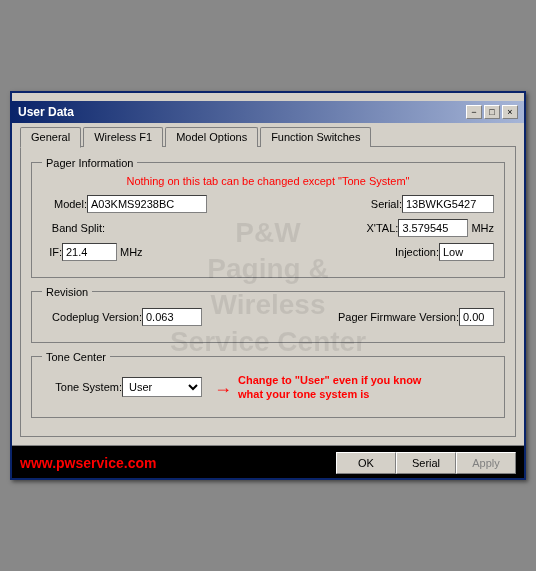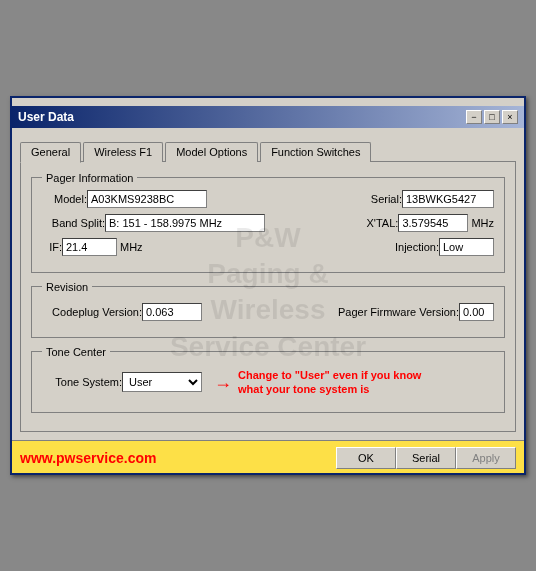--- a/index.html
+++ b/index.html
@@ -46,21 +46,21 @@
       border-top-color: #fff;
       border-left-color: #fff;
       display: flex;
       align-items: center;
       justify-content: center;
       font-size: 9px;
       cursor: pointer;
       color: #000;
     }
     .window-body {
-      padding: 14px 8px 8px;
+      padding: 4px 8px 8px;
     }
     
     .tabs {
       display: flex;
       gap: 2px;
       margin-bottom: -1px;
       position: relative;
       z-index: 1;
     }
     .tab {
@@ -160,21 +160,21 @@
       border-top-color: #404040;
       border-left-color: #404040;
       padding: 0 2px;
     }
     
     .bottom-bar {
       display: flex;
       justify-content: space-between;
       align-items: center;
       padding: 6px 8px 4px;
-      background: #fde047;
+      background: #000000;
       border-top: 1px solid #808080;
     }
     .site-url {
       color: red;
       font-size: 14px;
       font-weight: bold;
     }
     .bottom-buttons {
       display: flex;
     }
@@ -241,32 +241,32 @@
           <div class="watermark-inner">
             <div>P&amp;W</div>
             <div>Paging &amp;</div>
             <div>Wireless</div>
             <div>Service Center</div>
           </div>
         </div>
 
         <fieldset>
           <legend>Pager Information</legend>
+          <div class="warning-text">Nothing on this tab can be changed except "Tone System"</div>
 
           <div class="form-row">
             <span class="form-label" style="width:45px">Model:</span>
             <input class="form-input" type="text" style="width: 120px;" value="A03KMS9238BC" readonly="">
             <span style="flex:1"></span>
             <span class="form-label" style="width:42px">Serial:</span>
             <input class="form-input" type="text" style="width: 92px;" value="13BWKG5427" readonly="">
           </div>
 
           <div class="form-row">
             <span class="form-label" style="width:63px">Band Split:</span>
-            <input class="form-input" type="text" style="width: 160px;" value="B: 151 - 158.9975 MHz" readonly="">
             <span style="flex:1"></span>
             <span class="form-label" style="width:40px">X'TAL:</span>
             <input class="form-input" type="text" style="width: 70px;" value="3.579545" readonly="">
             <span class="form-unit" style="margin-left:3px">MHz</span>
           </div>
 
           <div class="form-row" style="margin-top:4px">
             <span class="form-label" style="width:20px">IF:</span>
             <input class="form-input" type="text" style="width: 55px;" value="21.4" readonly="">
             <span class="form-unit" style="margin-left:3px">MHz</span>

